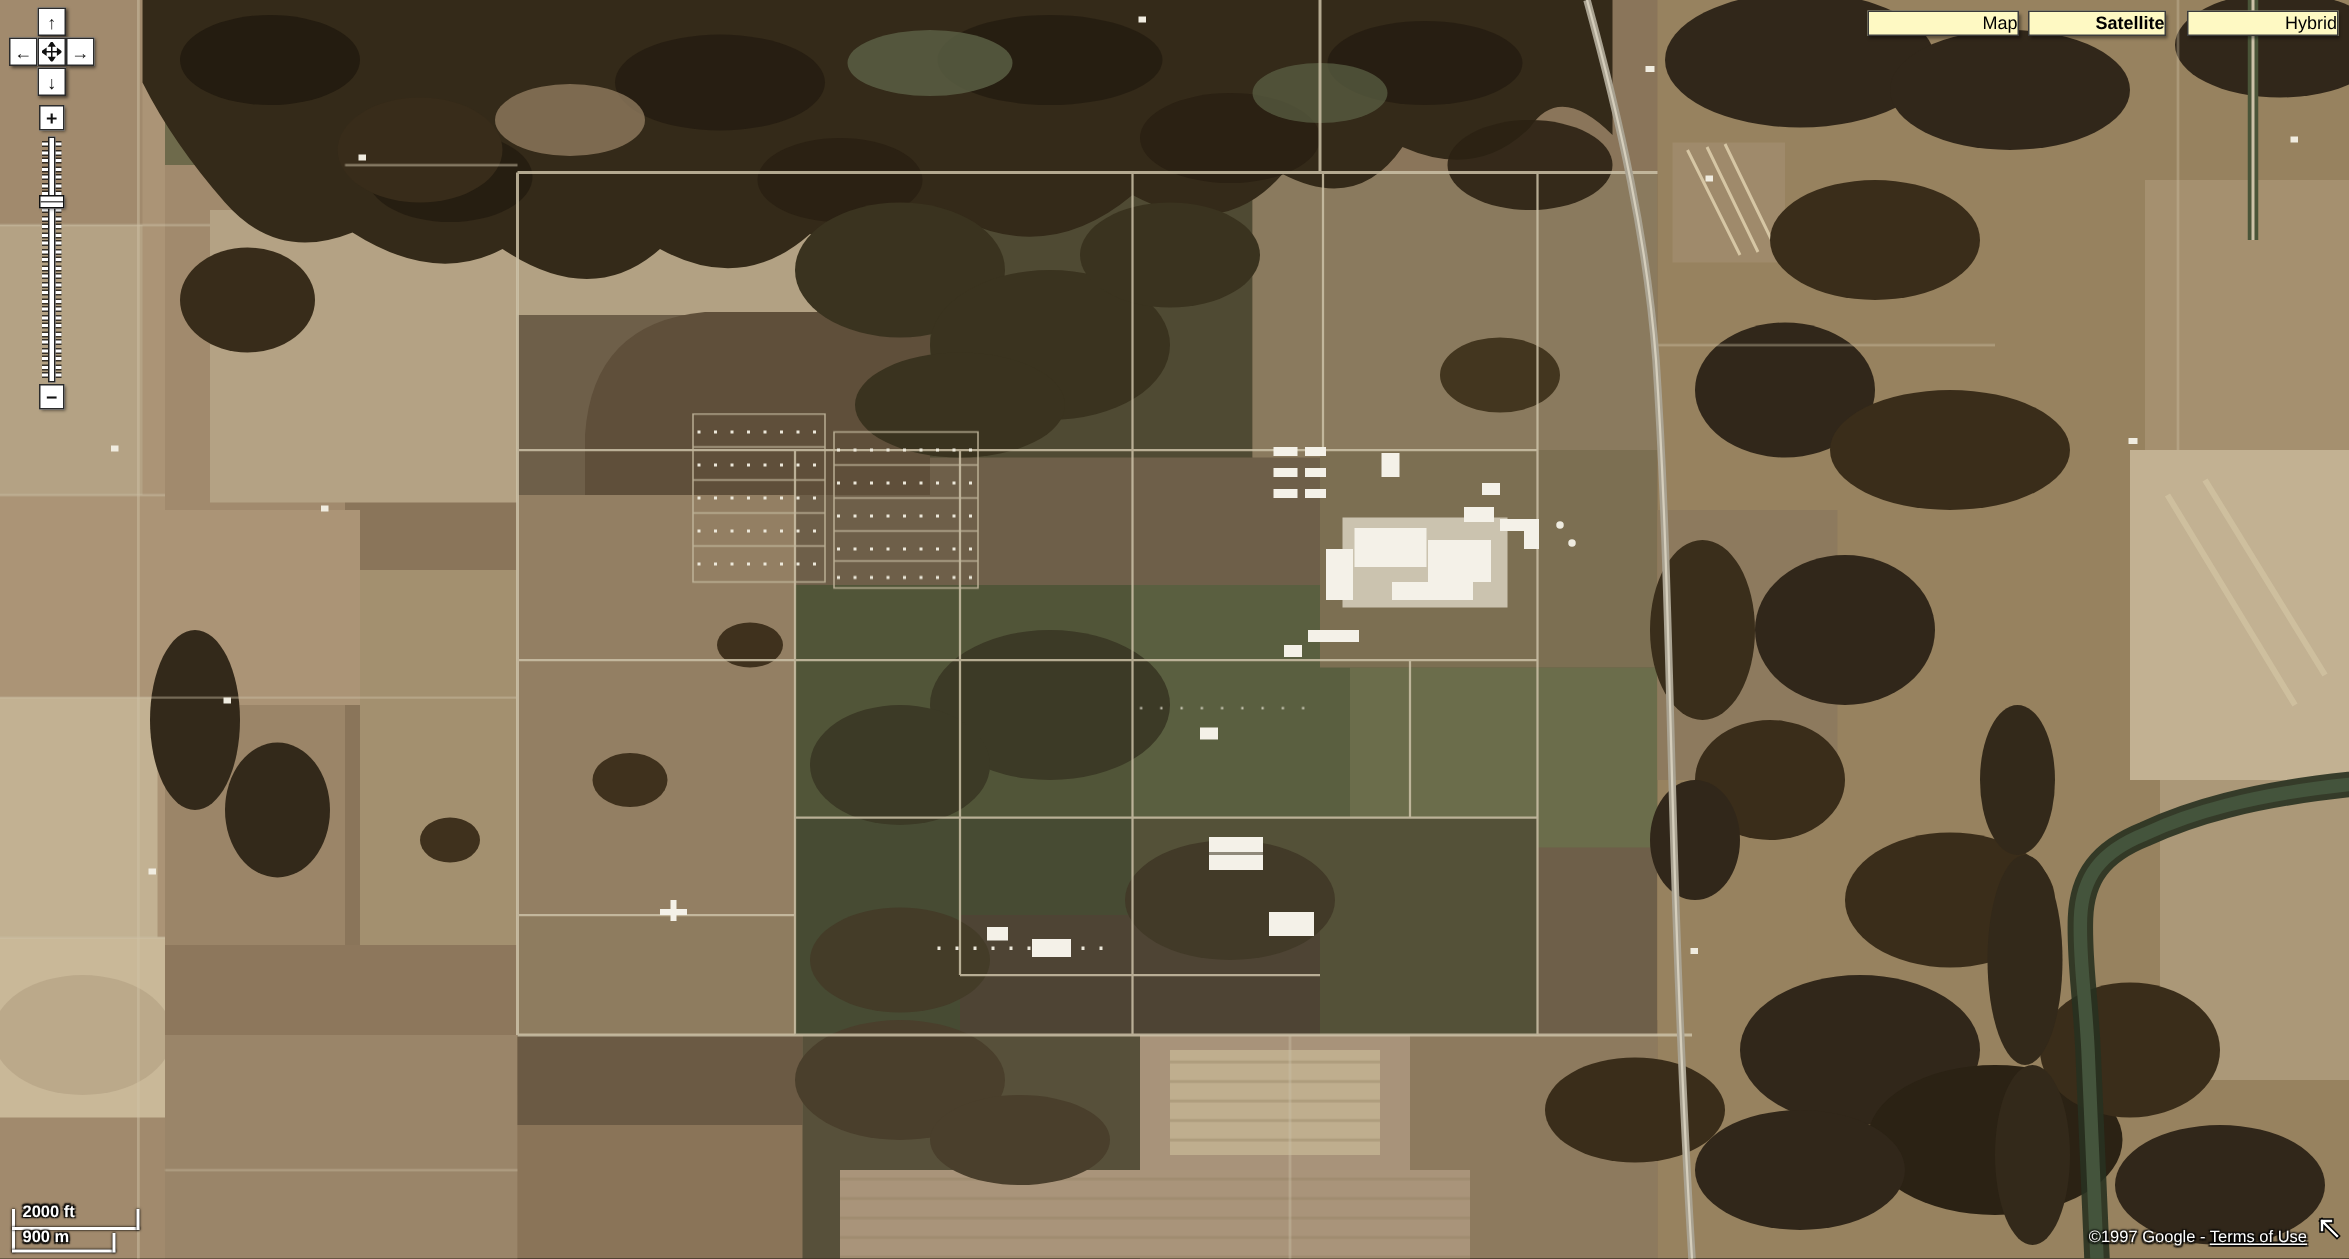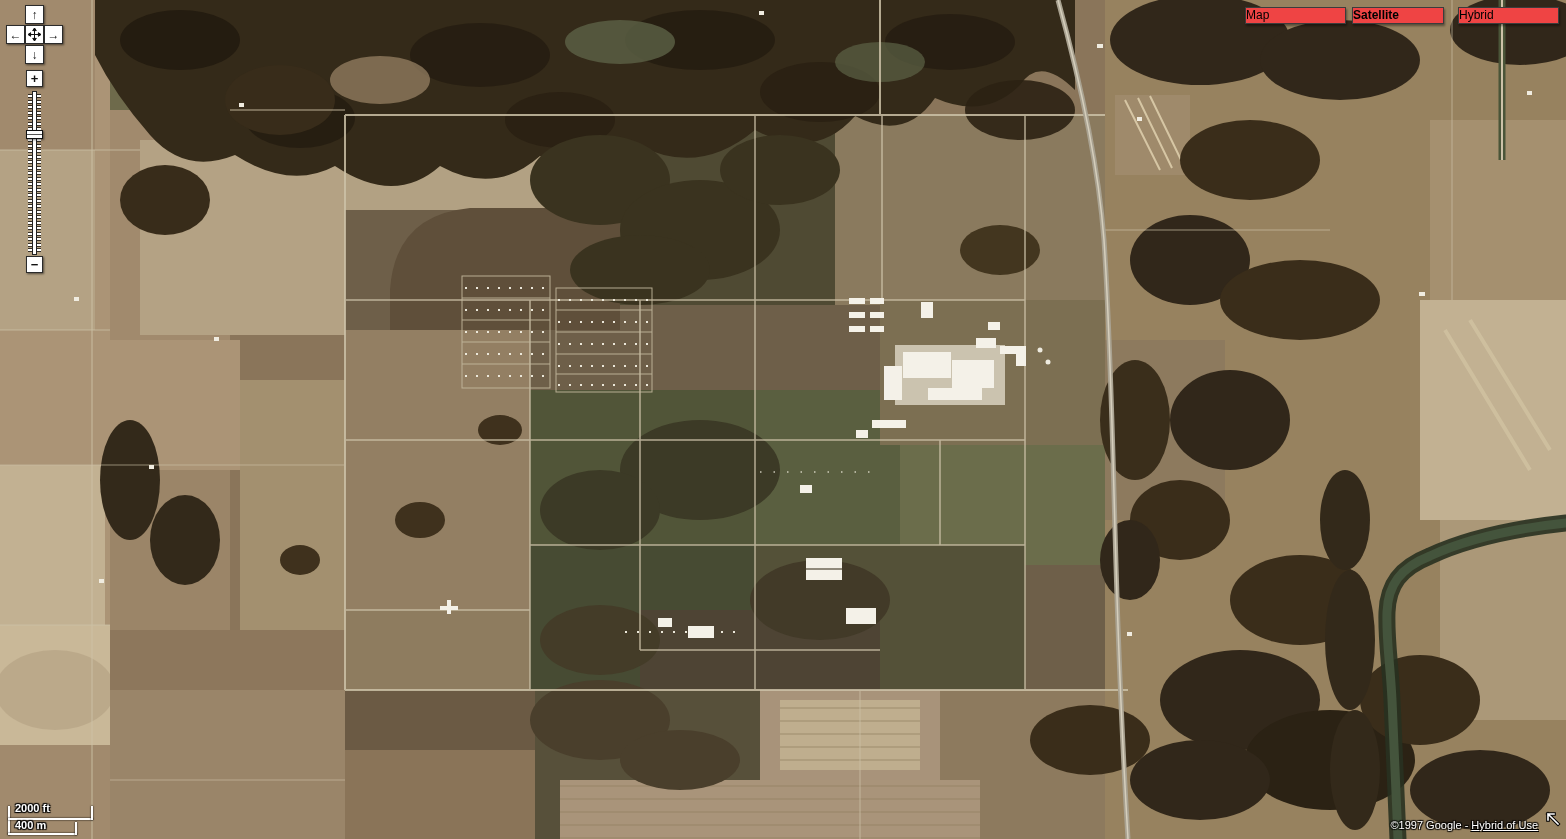--- a/index.html
+++ b/index.html
@@ -26,23 +26,23 @@
   .ztick{position:absolute;left:28px;width:13px;height:2px;background:#fff;
     box-shadow:0 -1px 0 rgba(0,0,0,.7),0 1px 0 rgba(0,0,0,.7);}
   #zoom-track{position:absolute;left:32px;top:91px;width:3px;height:162px;
     background:#fff;border:1px solid #222;cursor:pointer;}
   #zoom-thumb{position:absolute;left:26px;top:130px;width:17px;height:9px;
     box-sizing:border-box;background:#fff;border:1px solid #111;cursor:pointer;
     box-shadow:1px 1px 2px rgba(0,0,0,.5);}
   #zoom-thumb::after{content:"";display:block;margin-top:3px;border-top:1px solid #555;}
 
   
-  .mtb{position:absolute;top:7px;height:17px;box-sizing:border-box;background:#ef4444;
+  .mtb{position:absolute;top:7px;height:17px;box-sizing:border-box;background:#fef9c3;
     border:1px solid #3c3c3c;box-shadow:1px 2px 2px rgba(0,0,0,.4);
-    font-size:12px;line-height:15px;text-align:left;color:#000;cursor:pointer;user-select:none;}
+    font-size:12px;line-height:15px;text-align:right;color:#000;cursor:pointer;user-select:none;}
   #mtb-0{left:1245px;width:101px;} #mtb-1{left:1352px;width:92px;} #mtb-2{left:1458px;width:101px;}
   .mtb.active{font-weight:bold;}
 
   
   .sb{position:absolute;background:#fff;box-shadow:0 0 1px #000,0 0 2px rgba(0,0,0,.8);}
   .sb-label{position:absolute;color:#fff;font-size:11px;font-weight:bold;
     text-shadow:1px 1px 1px #000,-1px -1px 1px #000,1px -1px 1px #000,-1px 1px 1px #000;}
 
   
   .attribution{position:absolute;right:28px;top:819px;color:#fff;font-size:11px;
@@ -359,25 +359,25 @@
     <div class="mtb" id="mtb-2">Hybrid</div>
   </div>
 
   <div>
     <div class="sb" style="left:8px;top:806px;width:2px;height:29px;"></div>
     <div class="sb" style="left:8px;top:818px;width:85px;height:2px;"></div>
     <div class="sb" style="left:91px;top:806px;width:2px;height:14px;"></div>
     <div class="sb" style="left:8px;top:833px;width:69px;height:2px;"></div>
     <div class="sb" style="left:75px;top:822px;width:2px;height:13px;"></div>
     <div class="sb-label" style="left:15px;top:802px;">2000 ft</div>
-    <div class="sb-label" style="left:15px;top:819px;">400 m</div>
+    <div class="sb-label" style="left:15px;top:819px;">900 m</div>
   </div>
 
   <div class="attribution">
-    <span>©1997 Google</span><span> - </span><a>Hybrid of Use</a>
+    <span>©1997 Google</span><span> - </span><a>Terms of Use</a>
   </div>
 
   <svg id="mouse-cursor" width="17" height="17" viewBox="0 0 17 17">
     <path d="M14,14 L4,4 M4,4 L4,10 M4,4 L10,4" stroke="#000" stroke-width="3.6" fill="none" stroke-linecap="square"></path>
     <path d="M14,14 L4,4 M4,4 L4,10 M4,4 L10,4" stroke="#fff" stroke-width="1.6" fill="none" stroke-linecap="square"></path>
   </svg>
 
 </div>
 
 </body></html>

